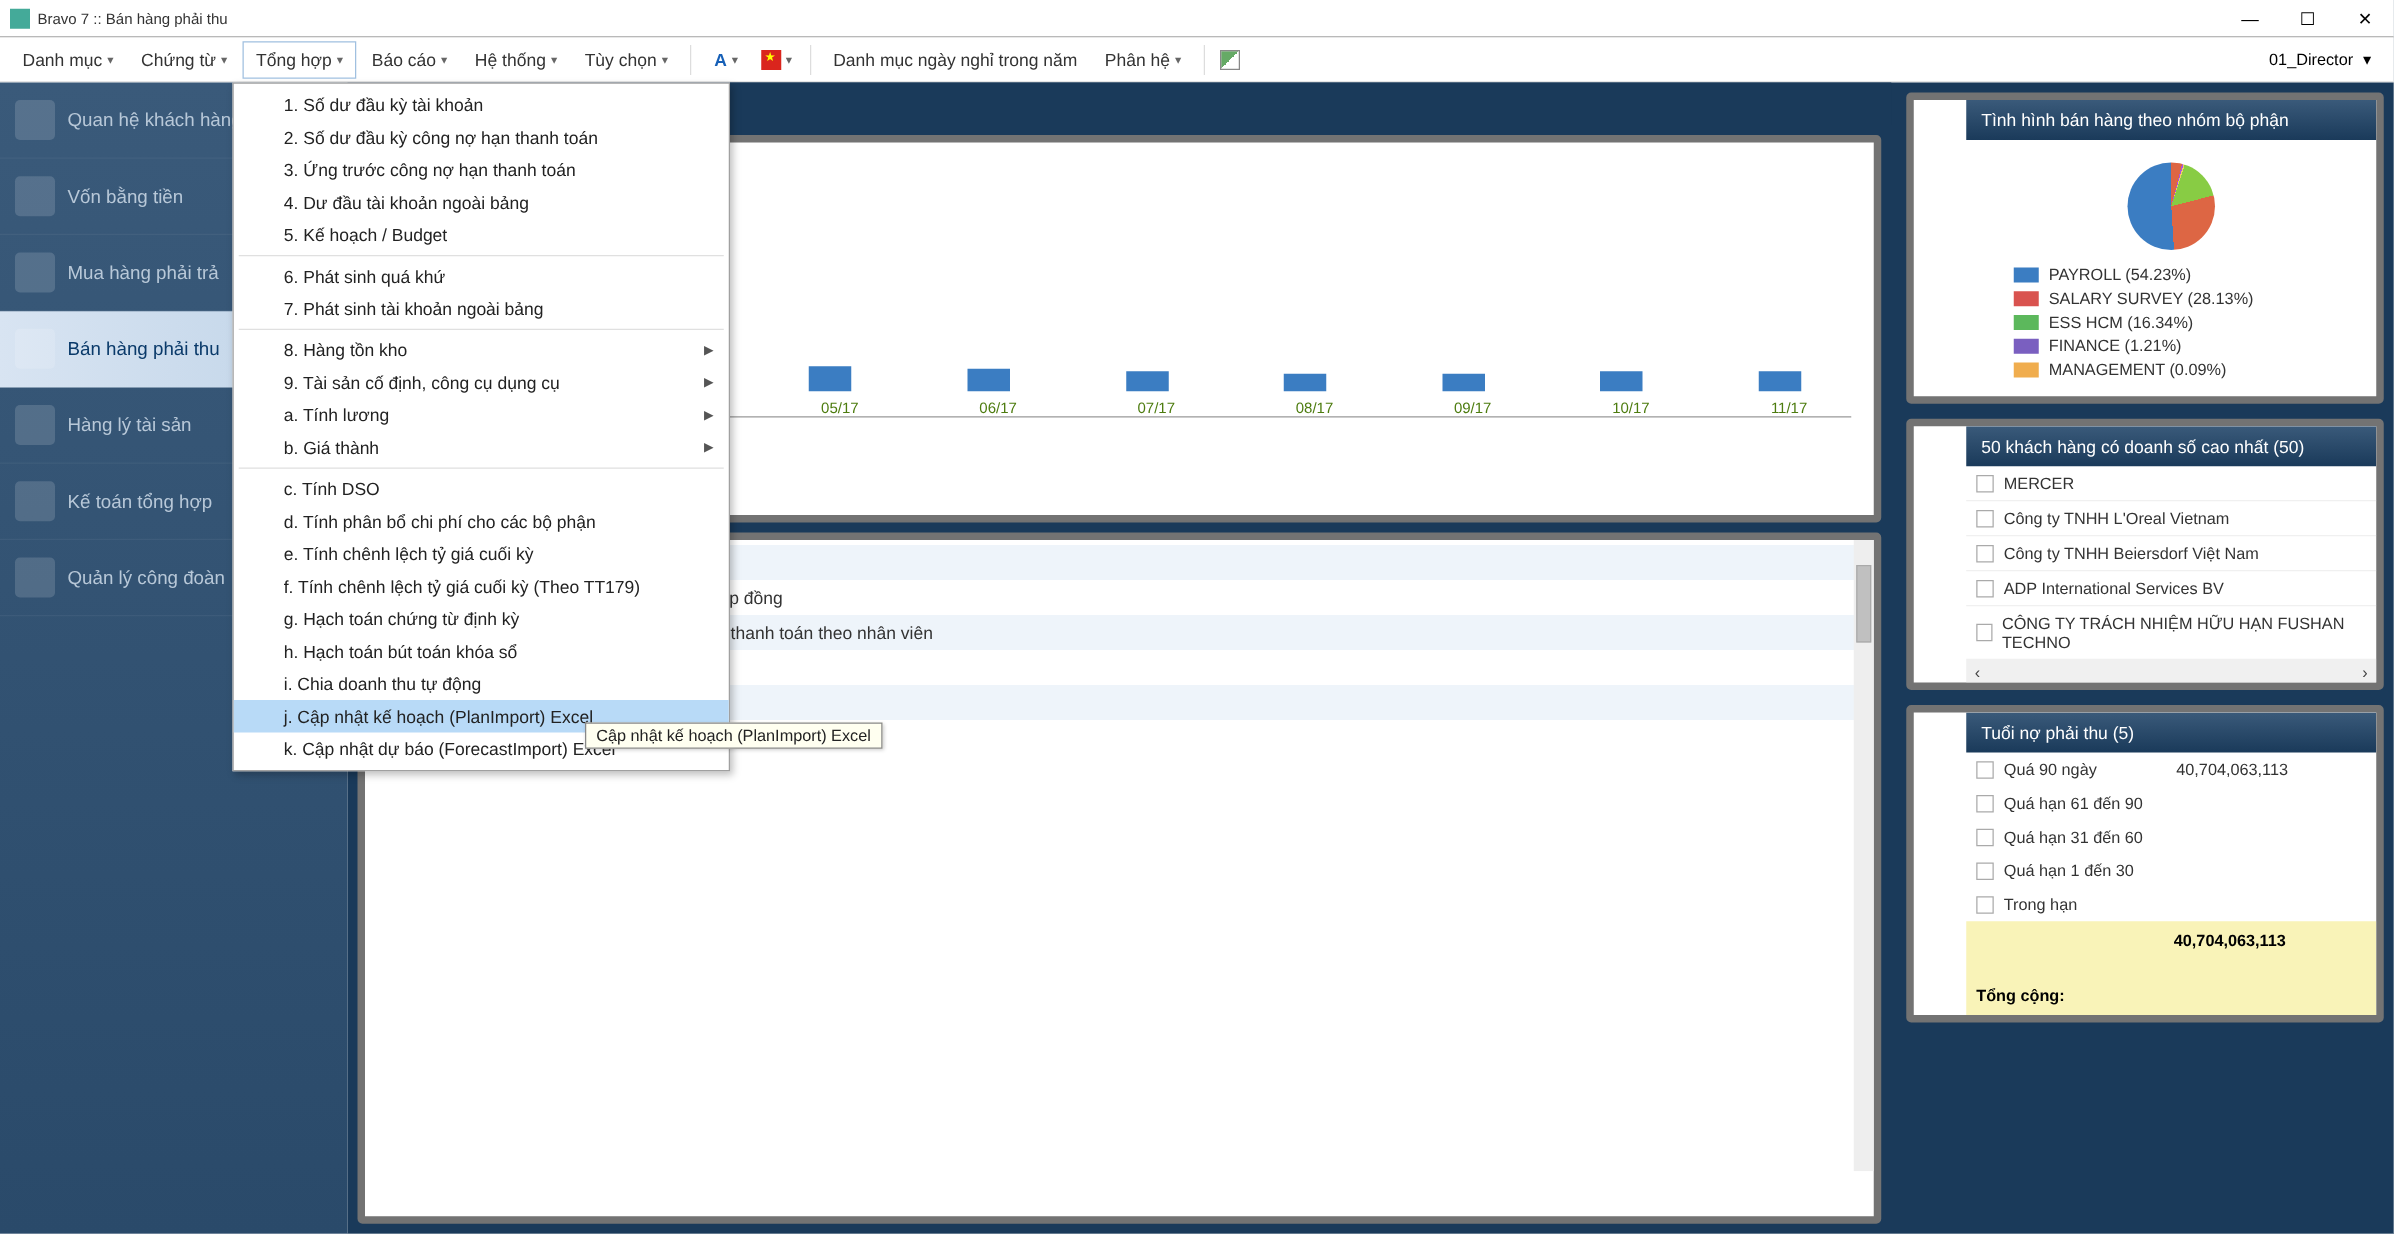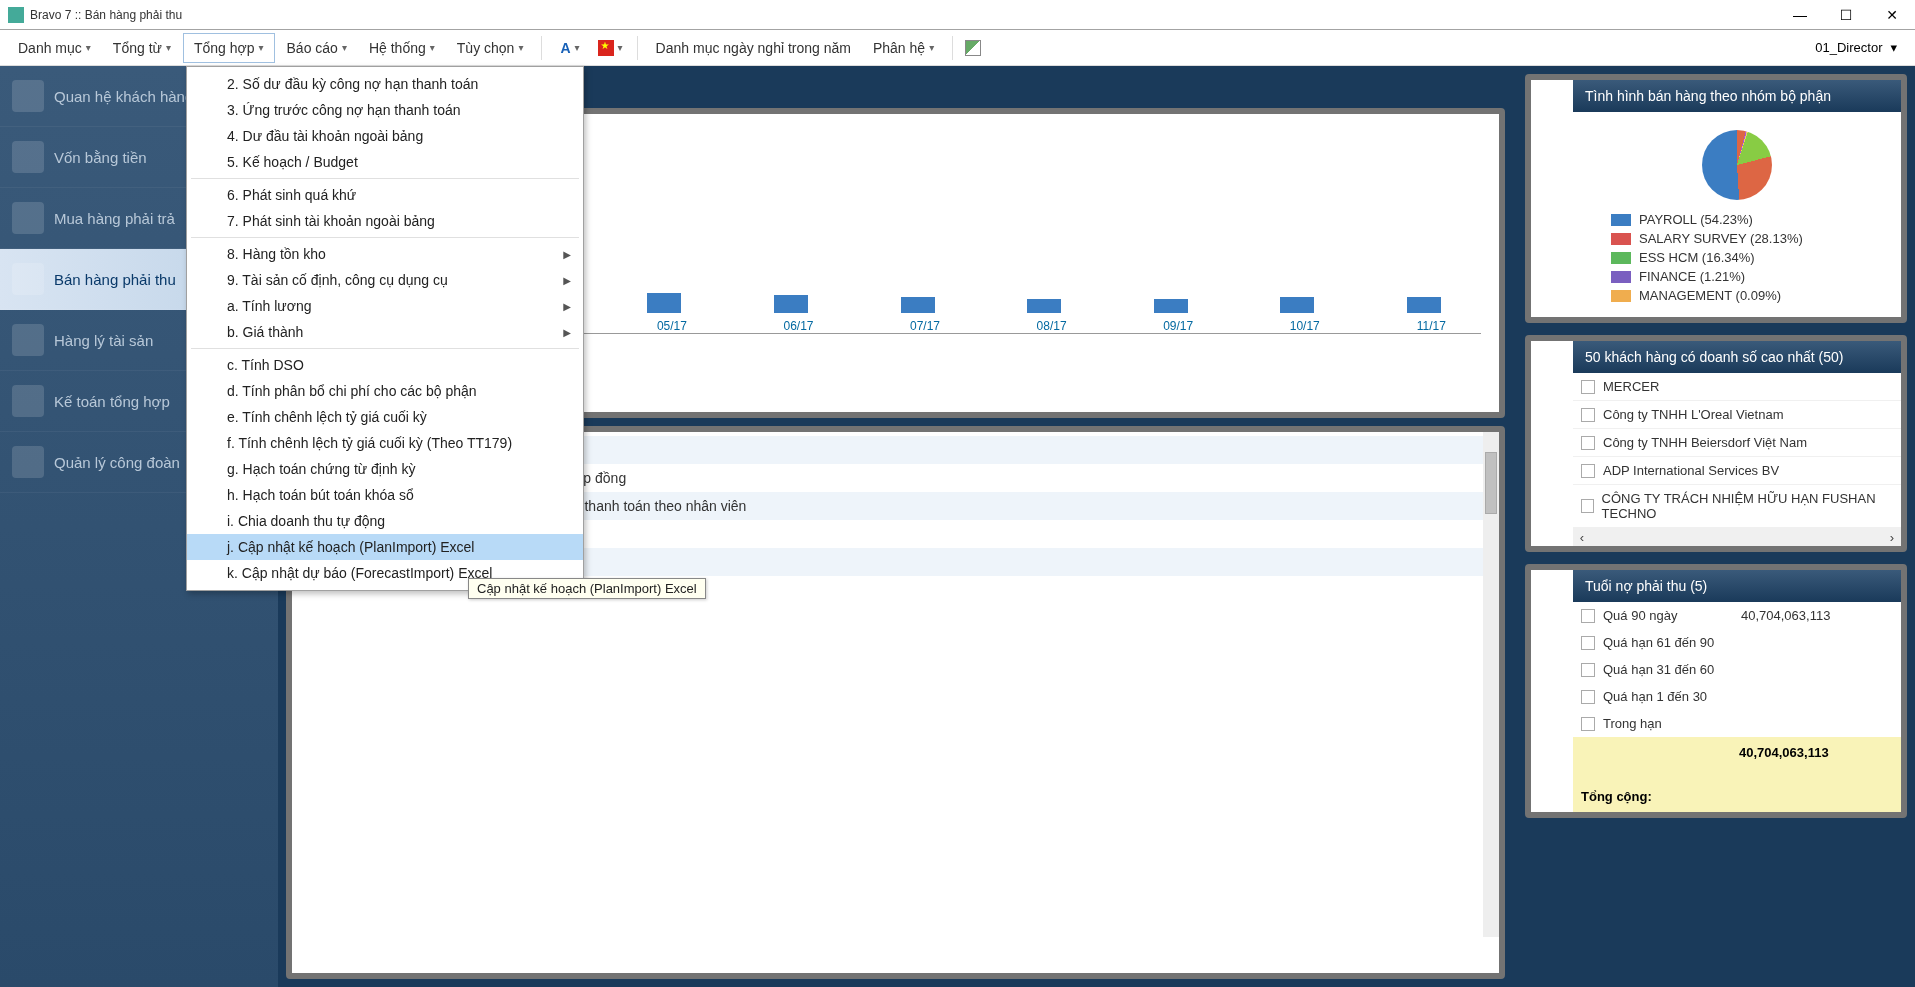--- a/index.html
+++ b/index.html
@@ -39,21 +39,21 @@
 
 .panel { background:#fff; border-radius:4px; border:6px solid #737373; overflow:hidden;padding-left:42px; }
 .panel-head { background: linear-gradient(to bottom,#3a5a7a,#1a3a5a); color:#fff; padding:8px 12px; font-size:14px; font-weight:500; }
 .panel-body { padding:8px; }
 
 .chart-panel { margin:8px; height:310px; display:flex; flex-direction:column; }
 .chart-panel .chart { flex:1; padding:10px 18px 10px 10px; position:relative; }
 .chart-bars { display:flex; align-items:flex-end; height:210px; border-bottom:1px solid #999; gap:12px; padding-left:10px; }
 .bar-col { flex:1; display:flex; flex-direction:column; align-items:center; gap:6px; }
 .bar { width:34px; background:#3b7dc2; }
-.bar-label { font-size:12px; color:#0369a1;margin-left:15px; }
+.bar-label { font-size:12px; color:#4d7c0f;margin-left:15px; }
 
 .tree-panel { margin:0 8px 8px 8px; flex:1; overflow:hidden; }
 .tree-body { padding:4px 6px; overflow:auto; height:calc(100% - 36px); position:relative; }
 .tree-item { display:flex; align-items:center; gap:6px; padding:6px 4px; font-size:14px; color:#333; cursor:pointer; }
 .tree-item:nth-child(odd){ background:#eef4fa; }
 .tree-item.group { font-weight:bold; background:#fff; }
 .tree-toggle { width:12px; height:12px; display:inline-flex; align-items:center; justify-content:center; font-size:10px; color:#666; }
 .tree-icon { width:12px; height:12px; background:#c0d0e0; }
 .scroll-stub { position:absolute; right:0; top:0; width:16px; height:100%; background:#eee; }
 .scroll-stub::after { content:''; display:block; width:10px; height:60px; background:#c0c0c0; margin:20px auto; border:1px solid #aaa; }
@@ -96,21 +96,21 @@
     <div class="win-btn close">✕</div>
   </div>
 </div>
 
 <div class="menubar">
   <div class="menu-item">
       <span>Danh mục</span>
       <span class="drop">▾</span>
     </div>
   <div class="menu-item">
-      <span>Tổng từ</span>
+      <span>Chứng từ</span>
       <span class="drop">▾</span>
     </div>
   <div class="menu-item open">
       <span>Tổng hợp</span>
       <span class="drop">▾</span>
     </div>
   <div class="menu-item">
       <span>Báo cáo</span>
       <span class="drop">▾</span>
     </div>
@@ -353,20 +353,23 @@
         <div class="total-row">
           <span class="lbl">Tổng cộng:</span>
           <span>40,704,063,113</span>
         </div>
       </div>
     </div>
 
     <div class="dropdown" style="top:0; left:-92px;">
       <div id="dd-g1">
           <div class="dd-item">
+            <span>1. Số dư đầu kỳ tài khoản</span>
+          </div>
+          <div class="dd-item">
             <span>2. Số dư đầu kỳ công nợ hạn thanh toán</span>
           </div>
           <div class="dd-item">
             <span>3. Ứng trước công nợ hạn thanh toán</span>
           </div>
           <div class="dd-item">
             <span>4. Dư đầu tài khoản ngoài bảng</span>
           </div>
           <div class="dd-item">
             <span>5. Kế hoạch / Budget</span>

